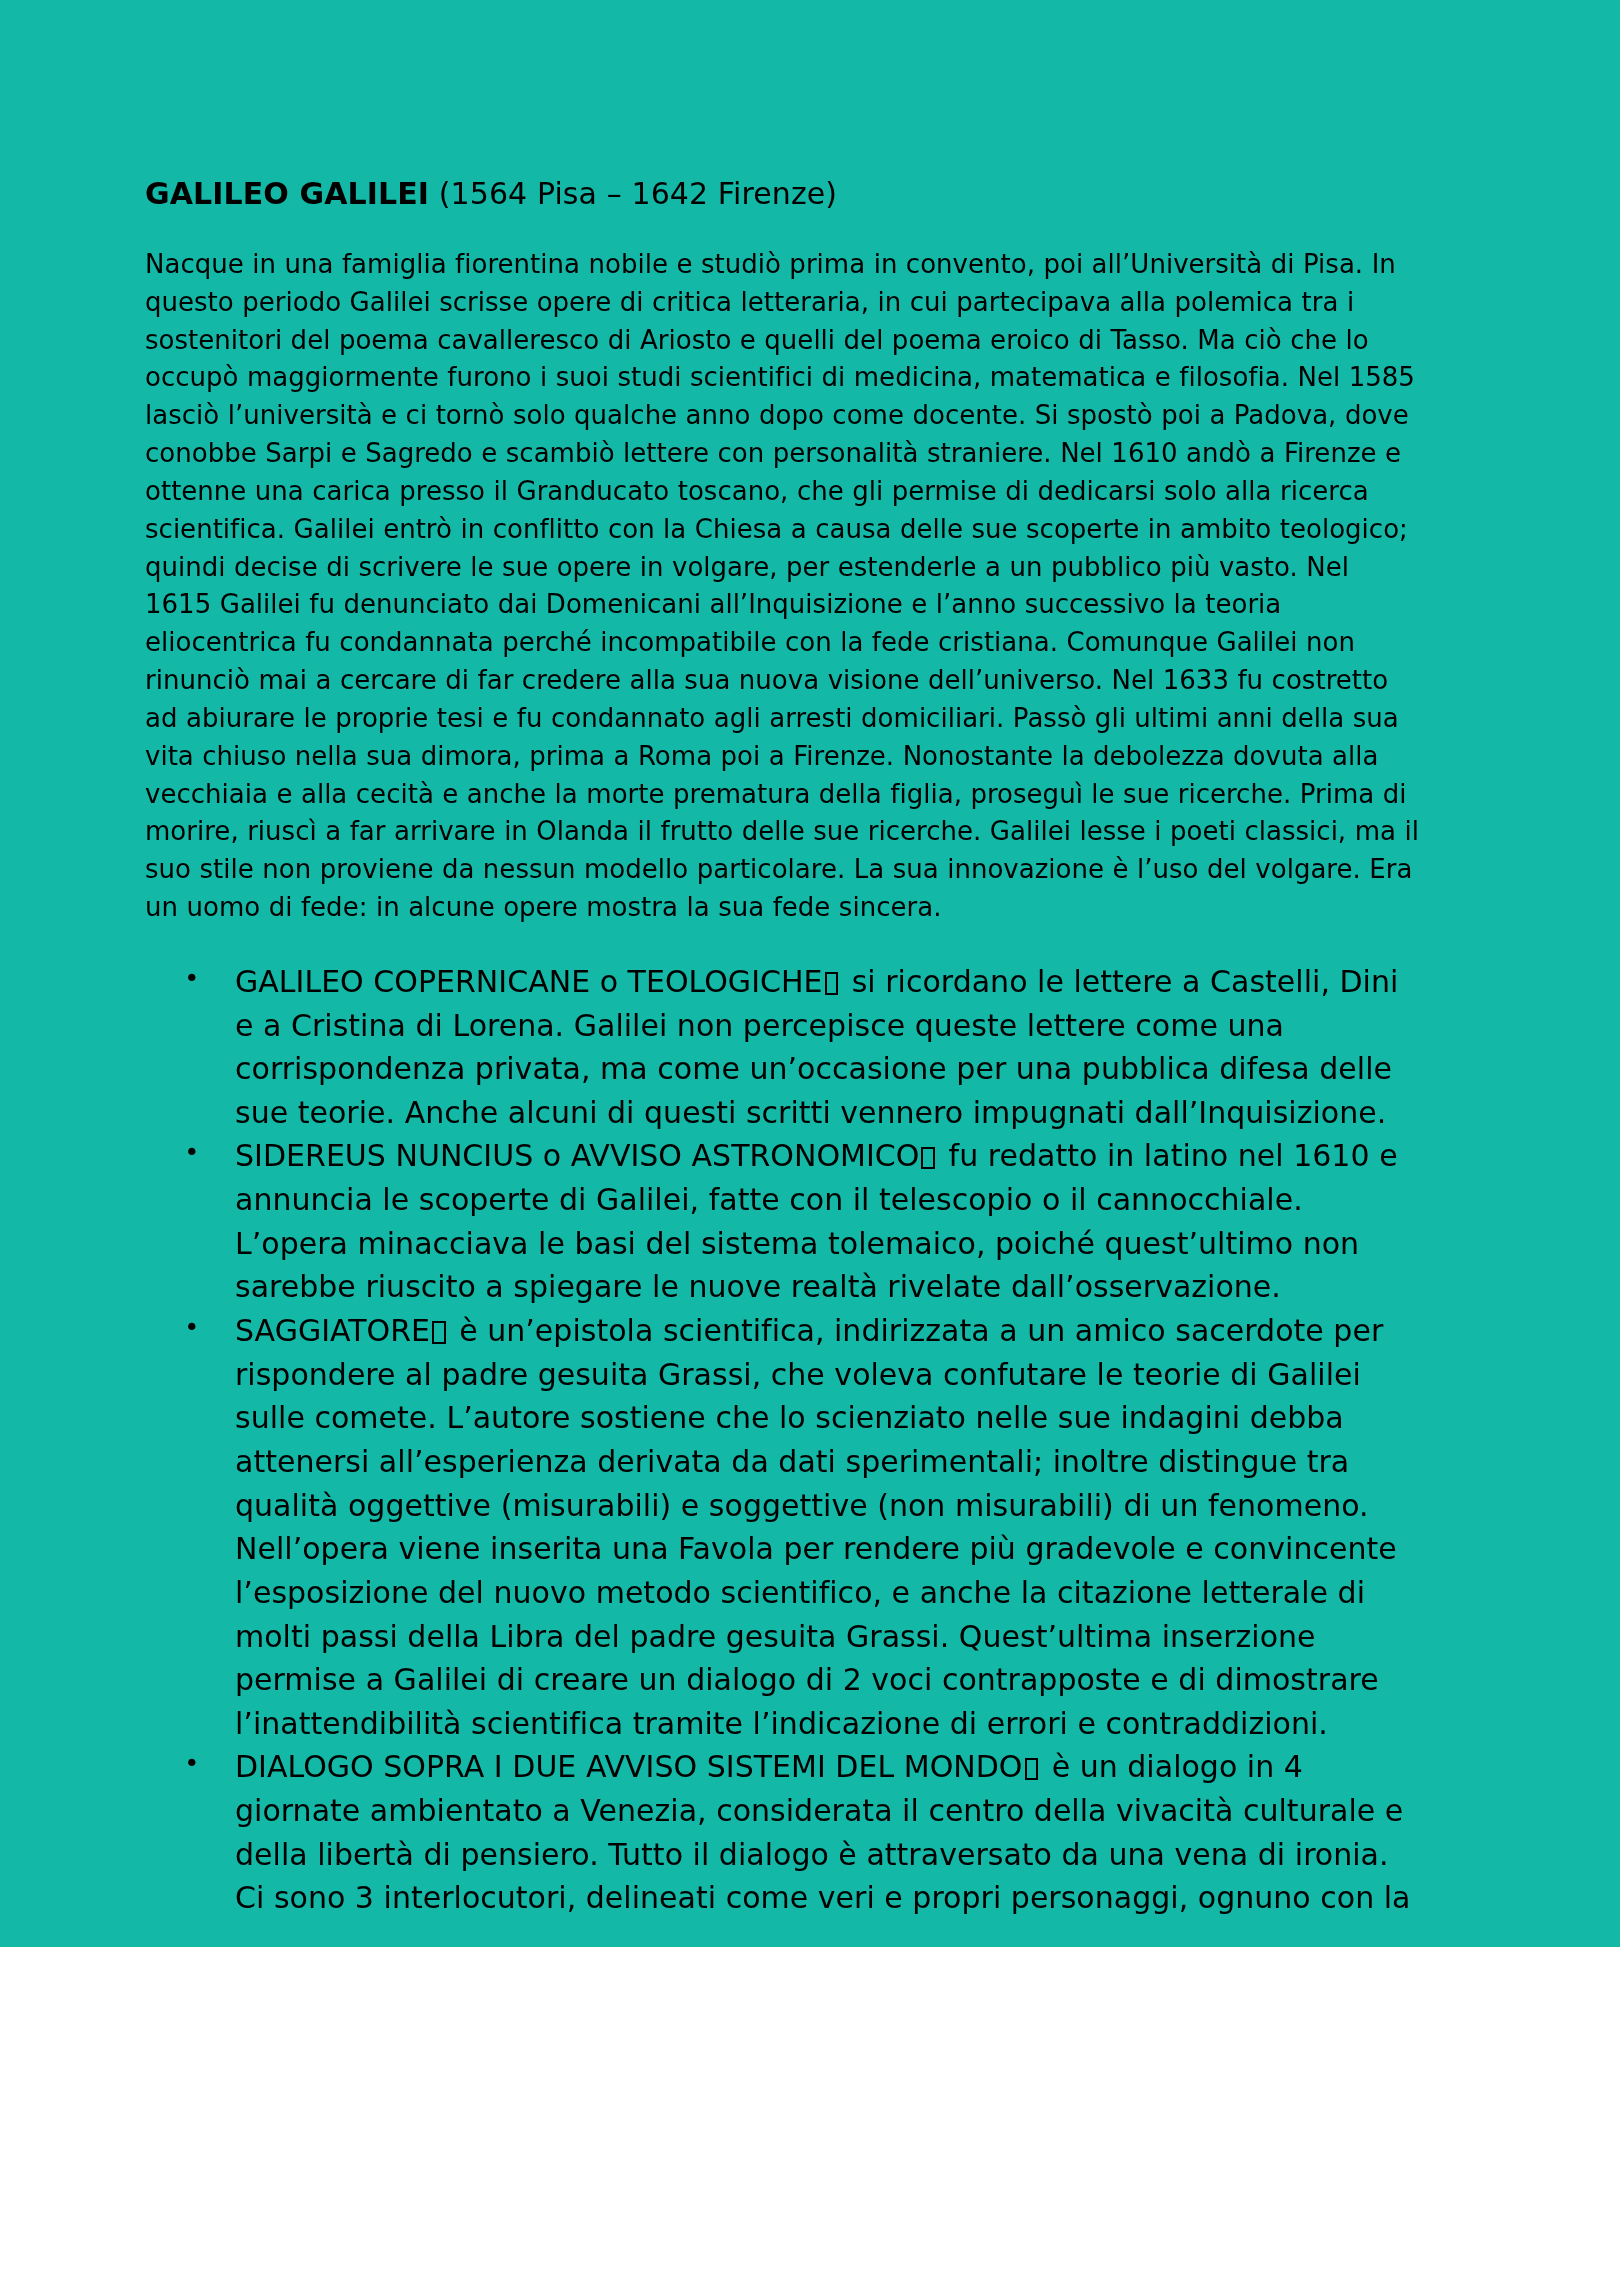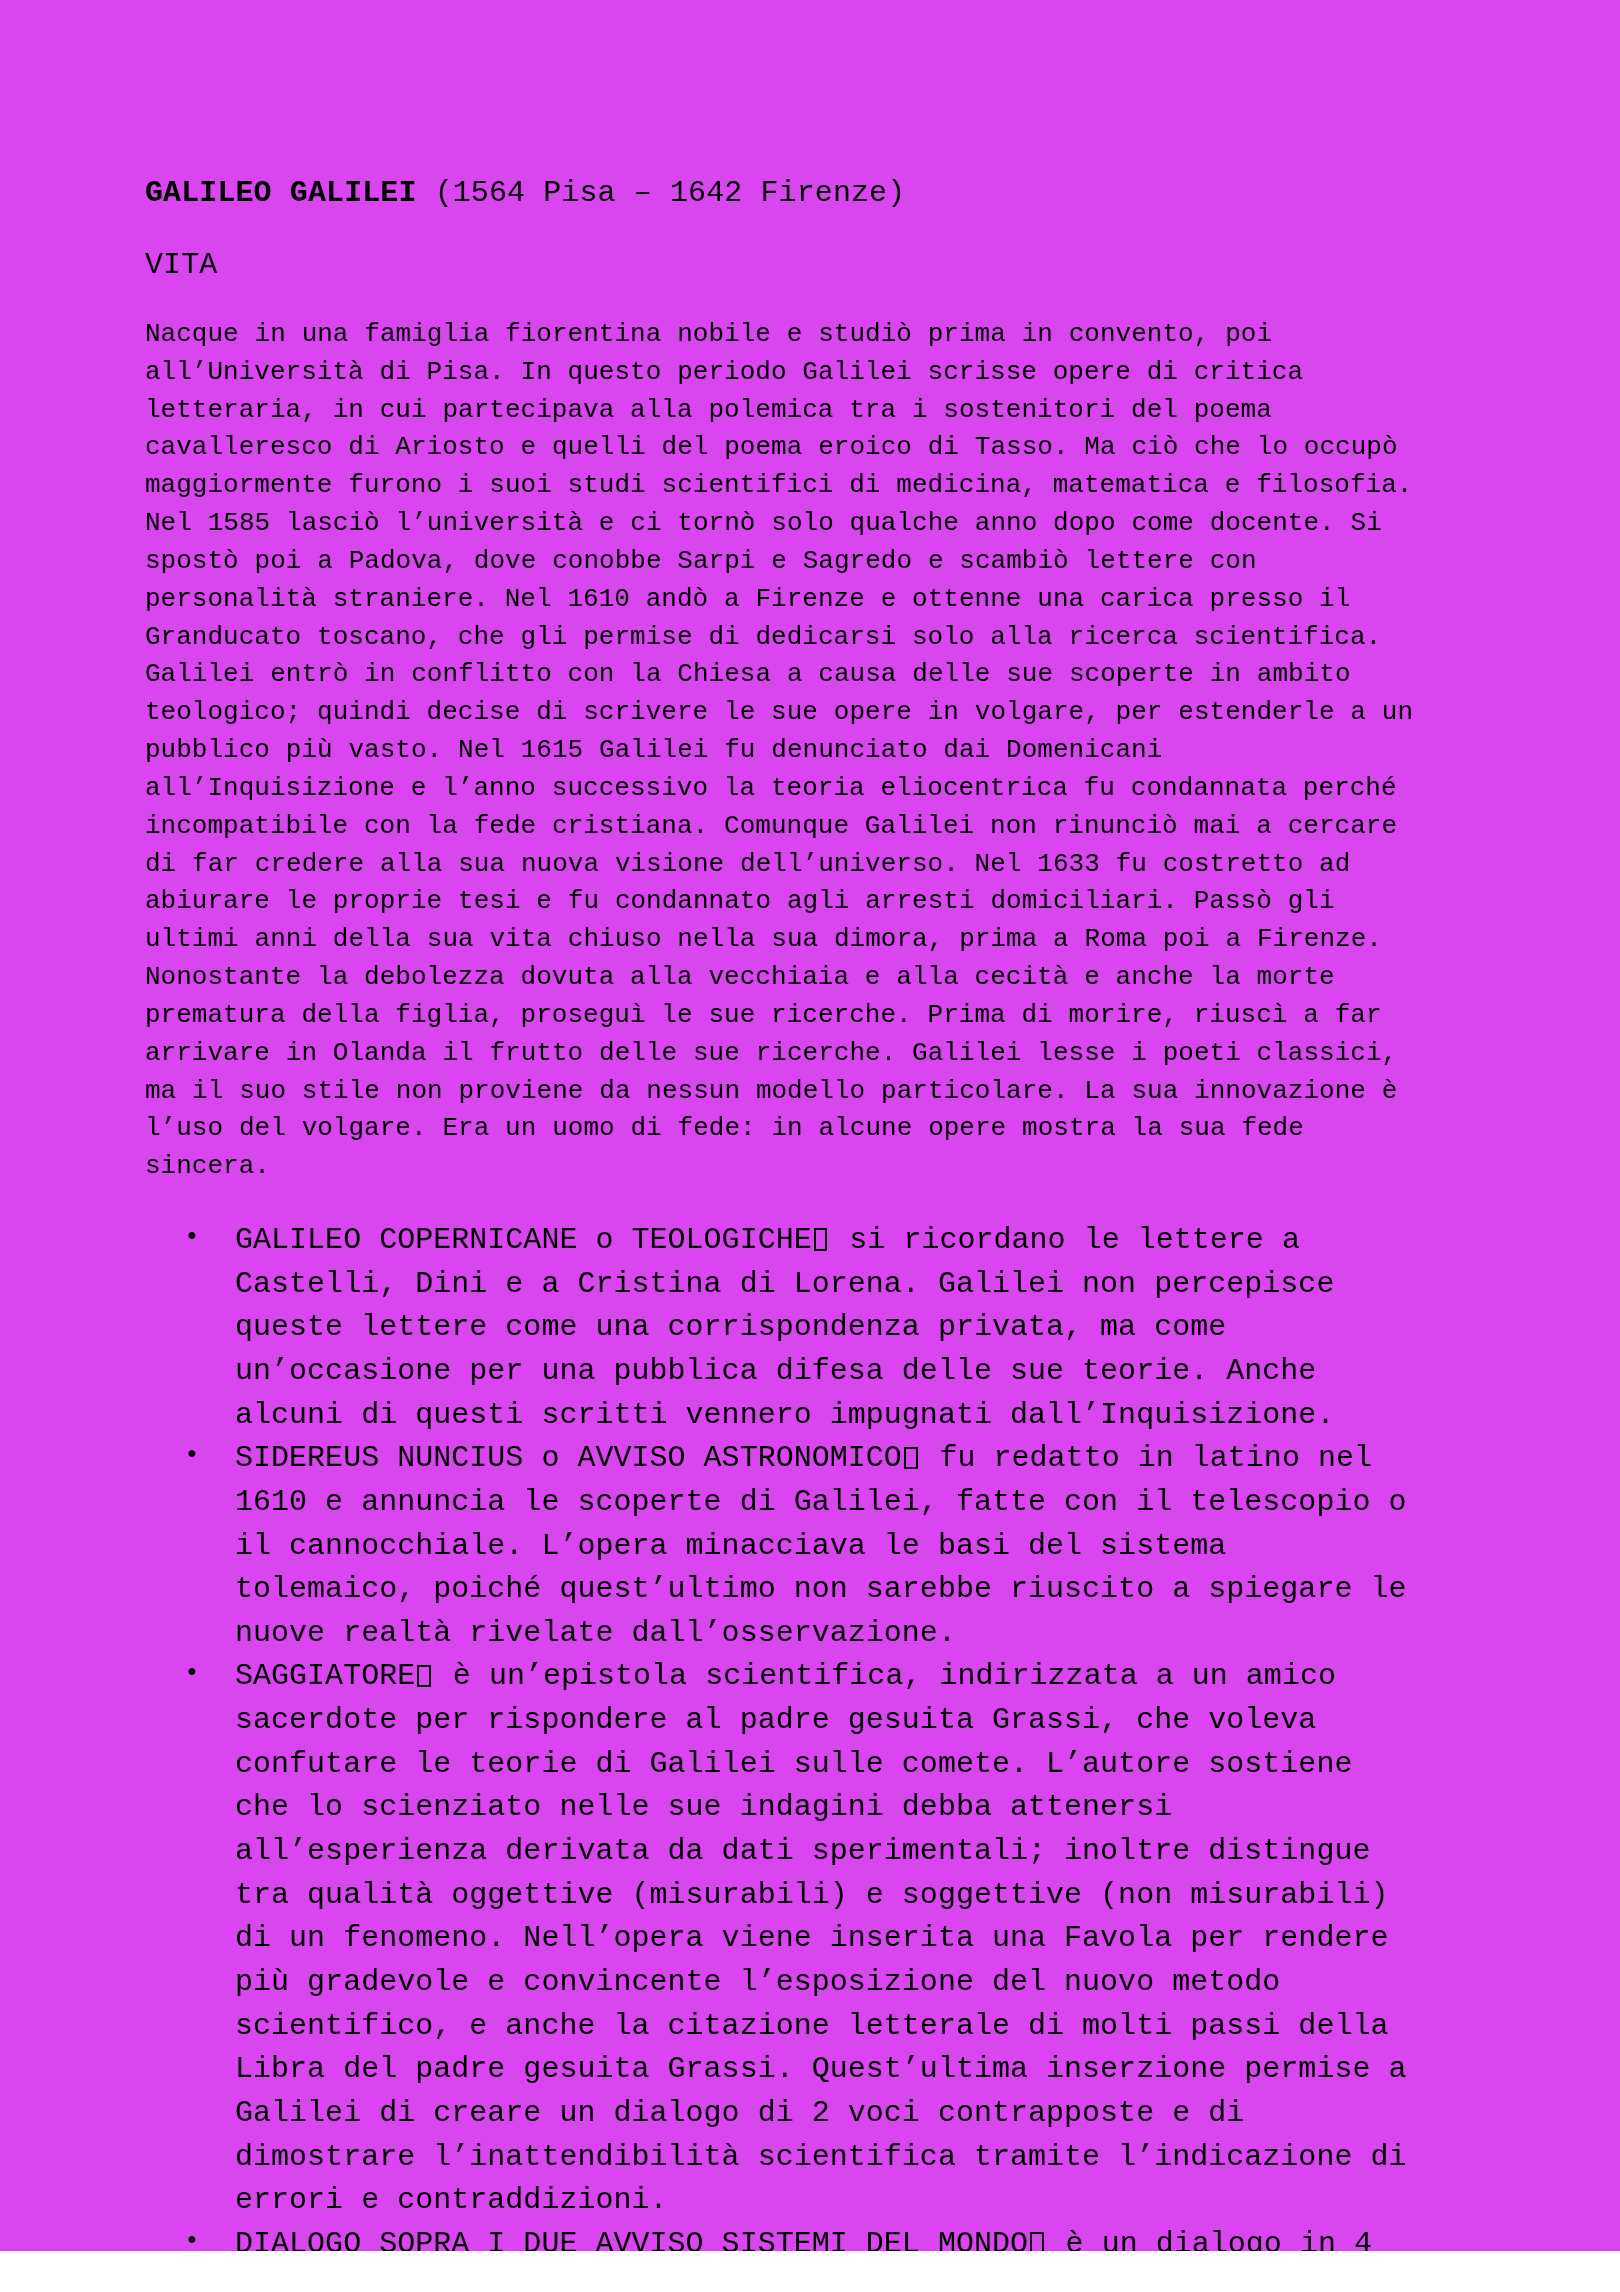--- a/index.html
+++ b/index.html
@@ -9,26 +9,25 @@
     background: #ffffff;
   }
   body {
     font-family: "DejaVu Sans", sans-serif;
     color: #000000;
     -webkit-font-smoothing: antialiased;
   }
   .page {
     position: relative;
     width: 1620px;
-    height: 2251px;
+    height: 1947px;
     margin: 0 auto;
-    background: #d946ef;
+    background: #14b8a6;
     overflow: hidden;
     box-sizing: border-box;
-    font-family: Liberation Mono, monospace;
   }
   .content {
     position: absolute;
     left: 145px;
     top: 174px;
     width: 1274px;
   }
   .doc-title {
     font-size: 30px;
     line-height: 1.30;
@@ -91,21 +90,20 @@
   }
 </style>
 </head>
 <body>
 
 <div class="page">
   <div class="content">
 
     <p class="doc-title"><span class="name">GALILEO GALILEI</span><span> (1564 Pisa – 1642 Firenze)</span></p>
 
-    <p class="section-heading">VITA</p>
 
     <p class="body-paragraph">Nacque in una famiglia fiorentina nobile e studiò prima in convento, poi all’Università di Pisa. In questo periodo Galilei scrisse opere di critica letteraria, in cui partecipava alla polemica tra i sostenitori del poema cavalleresco di Ariosto e quelli del poema eroico di Tasso. Ma ciò che lo occupò maggiormente furono i suoi studi scientifici di medicina, matematica e filosofia. Nel 1585 lasciò l’università e ci tornò solo qualche anno dopo come docente. Si spostò poi a Padova, dove conobbe Sarpi e Sagredo e scambiò lettere con personalità straniere. Nel 1610 andò a Firenze e ottenne una carica presso il Granducato toscano, che gli permise di dedicarsi solo alla ricerca scientifica. Galilei entrò in conflitto con la Chiesa a causa delle sue  scoperte in ambito teologico; quindi decise di scrivere le sue opere in volgare, per estenderle a un pubblico più vasto. Nel 1615 Galilei fu denunciato dai Domenicani all’Inquisizione e l’anno successivo la teoria eliocentrica fu condannata perché incompatibile con la fede cristiana. Comunque Galilei non rinunciò mai a cercare di far credere alla sua nuova visione dell’universo. Nel 1633 fu costretto ad abiurare le proprie tesi e fu condannato agli arresti domiciliari. Passò gli ultimi anni della sua vita chiuso nella sua dimora, prima a Roma poi a Firenze. Nonostante la debolezza dovuta alla vecchiaia e alla cecità e anche la morte prematura della figlia, proseguì le sue ricerche. Prima di morire, riuscì a far arrivare in Olanda il frutto delle sue ricerche. Galilei lesse i poeti classici, ma il suo stile non proviene da nessun modello particolare. La sua innovazione è l’uso del volgare. Era un uomo di fede: in alcune opere mostra la sua fede sincera.</p>
 
 
     <ul class="works-list">
       <li>
         <span class="bullet-mark">•</span><span>GALILEO COPERNICANE o TEOLOGICHE</span><span class="tofu"></span><span> si ricordano le lettere a Castelli, Dini e a Cristina di Lorena. Galilei non percepisce queste lettere come una corrispondenza privata, ma come un’occasione per una pubblica difesa delle sue teorie. Anche alcuni di questi scritti vennero impugnati dall’Inquisizione.</span>
       </li>
       <li>
         <span class="bullet-mark">•</span><span>SIDEREUS NUNCIUS o AVVISO ASTRONOMICO</span><span class="tofu"></span><span> fu redatto in latino nel 1610 e annuncia le scoperte di Galilei, fatte con il telescopio o il cannocchiale. L’opera minacciava le basi del sistema tolemaico, poiché quest’ultimo non sarebbe riuscito  a spiegare le nuove realtà rivelate dall’osservazione.</span>

